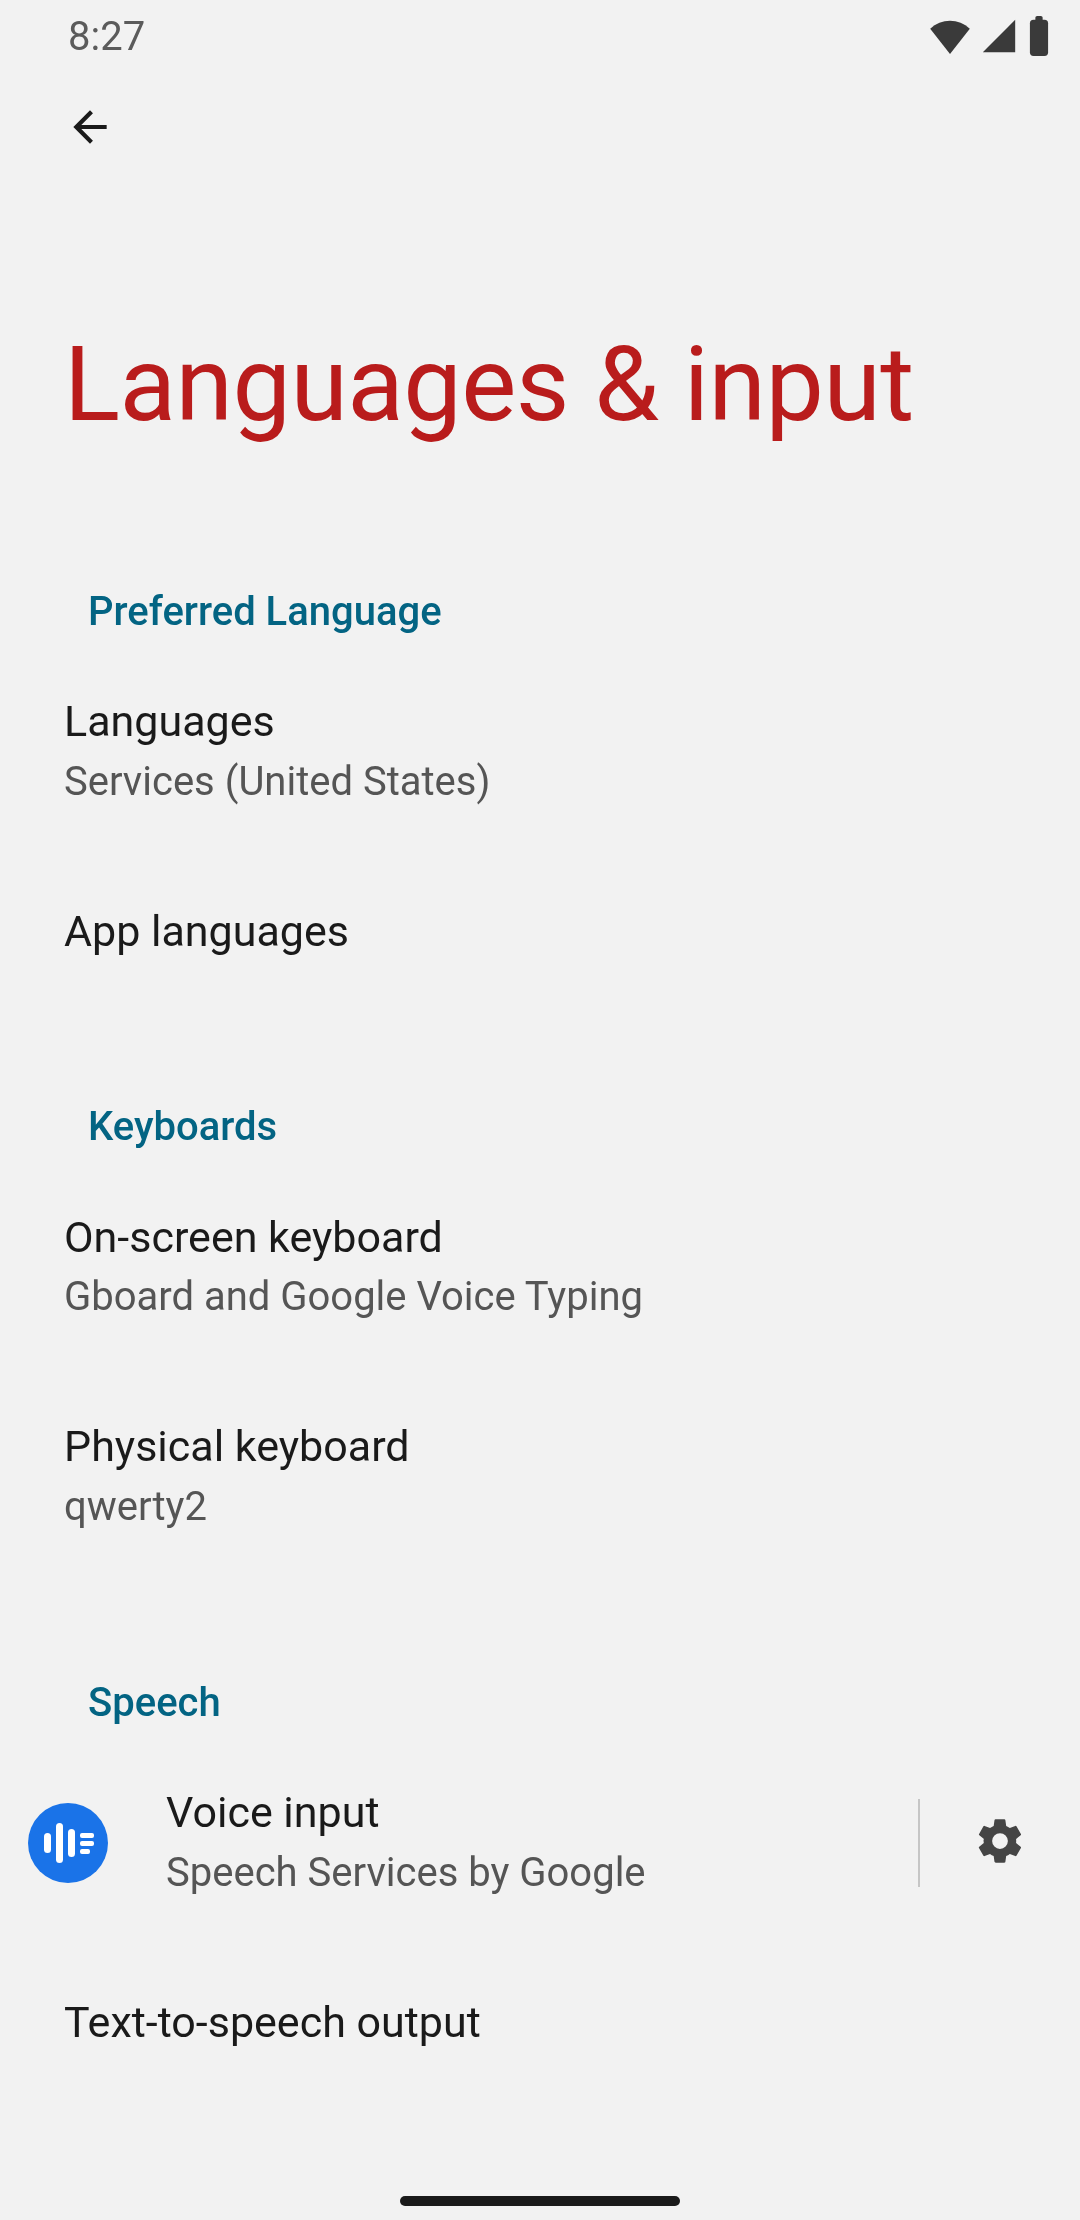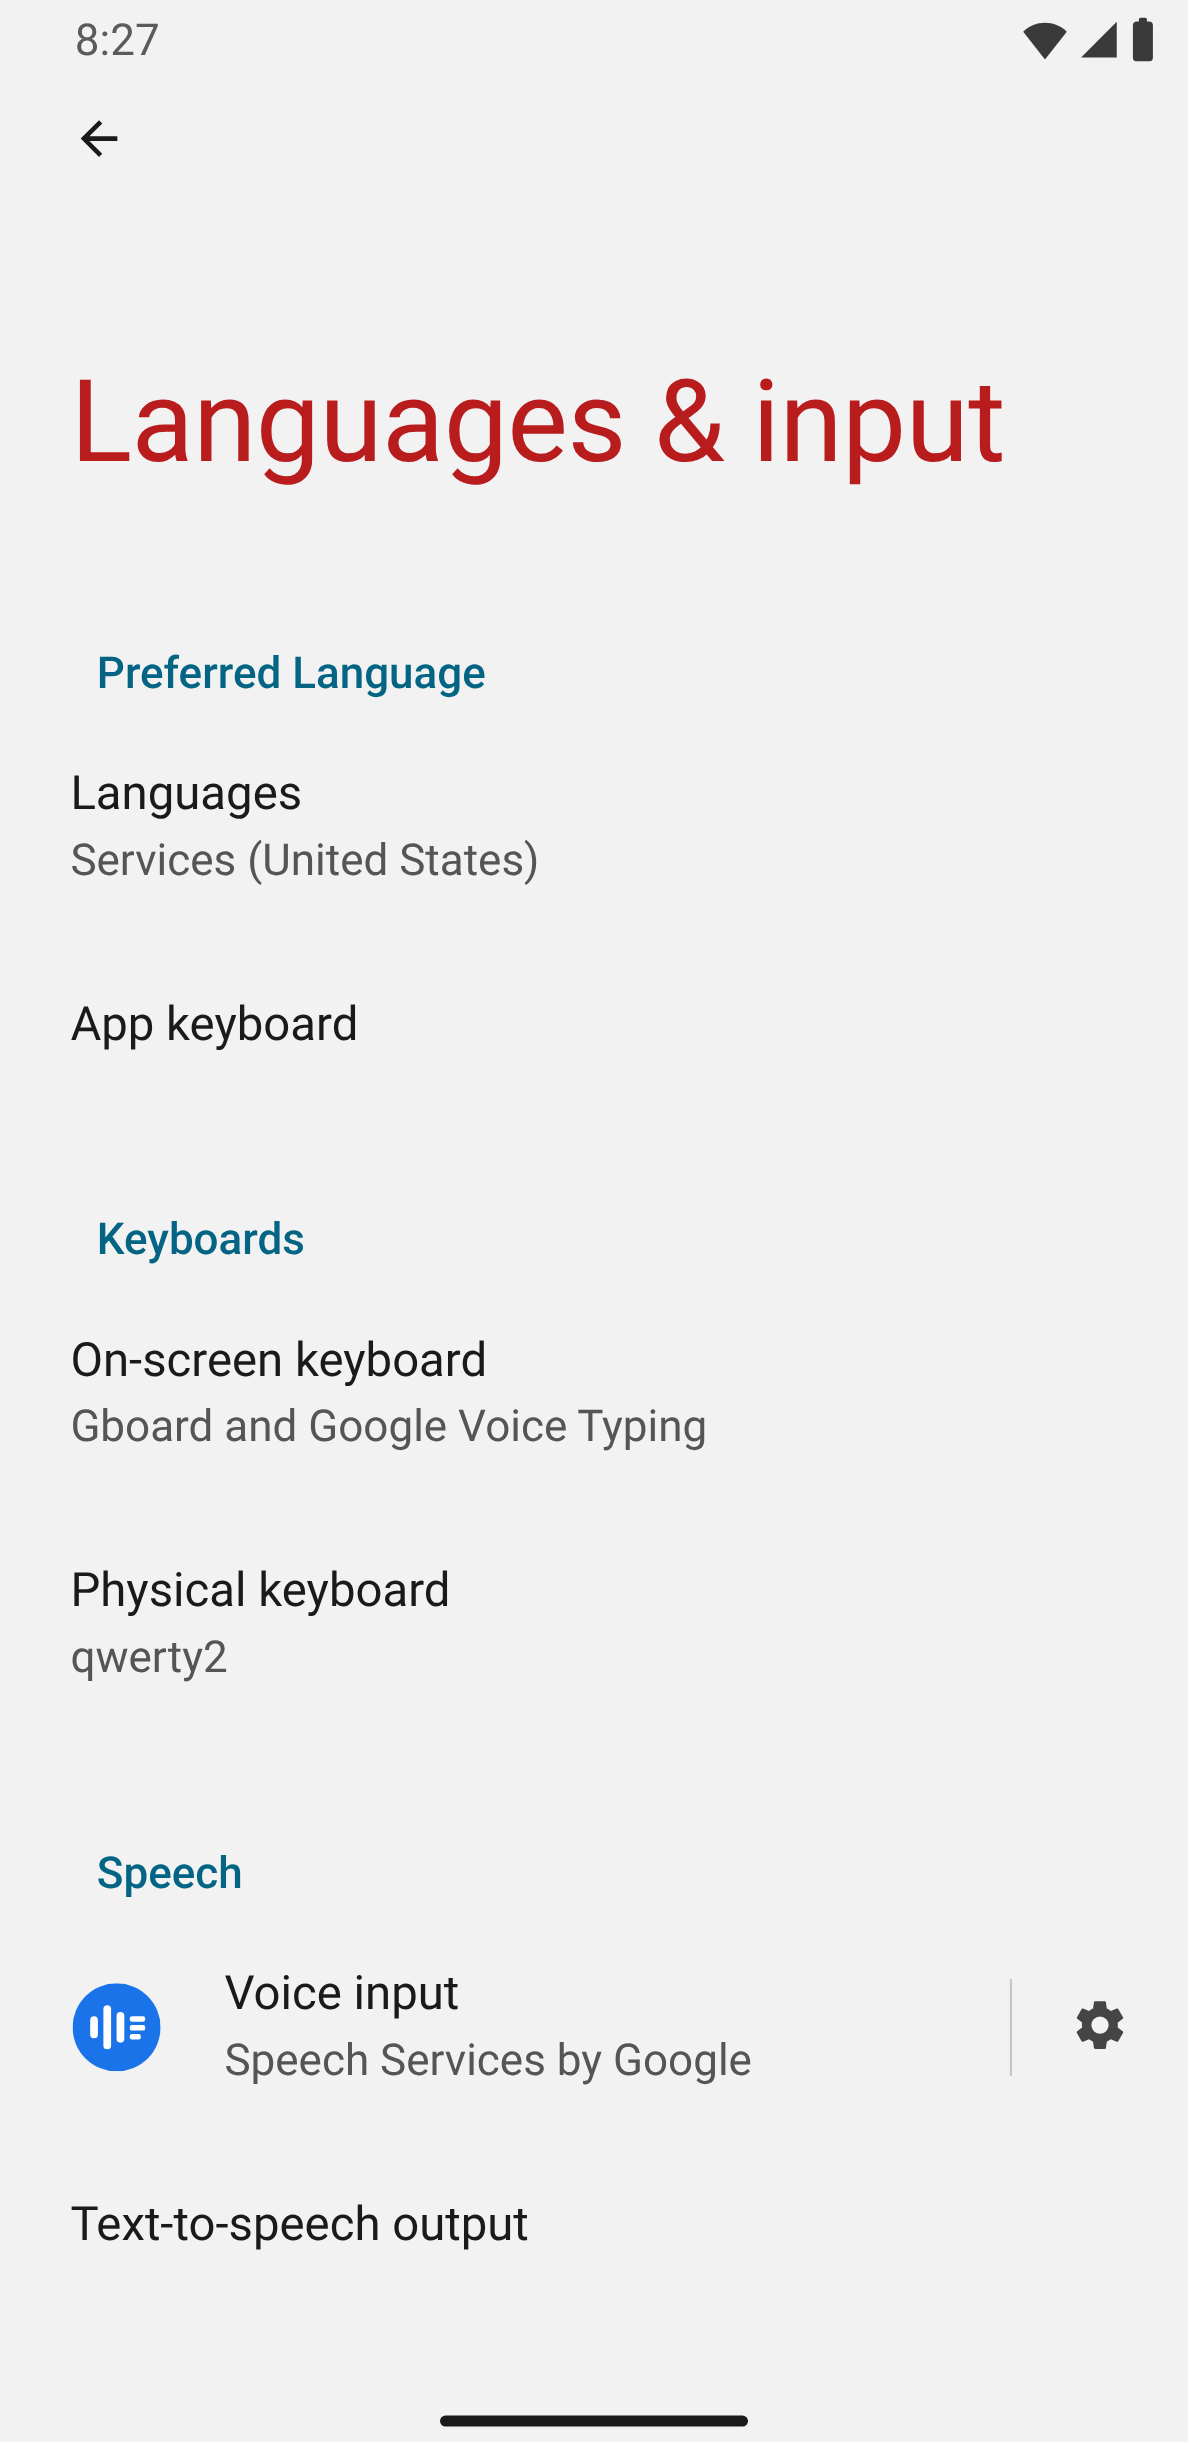--- a/index.html
+++ b/index.html
@@ -104,21 +104,21 @@
     line-height: 1.35;
     padding-top: 6px;
   }
 
   .section-gap {
     height: 84px;
   }
 
   
   .row.voice {
-    padding-left: 66px;
+    padding-left: 28px;
     padding-right: 40px;
   }
   .voice-icon-wrap {
     width: 80px;
     height: 80px;
     margin-right: 58px;
     display: flex;
     align-items: center;
     justify-content: center;
   }
@@ -199,21 +199,21 @@
 
 <div class="row">
   <div class="text-col">
     <div class="title">Languages</div>
     <div class="sub">Services (United States)</div>
   </div>
 </div>
 
 <div class="row">
   <div class="text-col">
-    <div class="title">App keyboard</div>
+    <div class="title">App languages</div>
   </div>
 </div>
 
 <div class="section-gap"></div>
 
 <div class="section-header">
   <span>Keyboards</span>
 </div>
 
 <div class="row">

